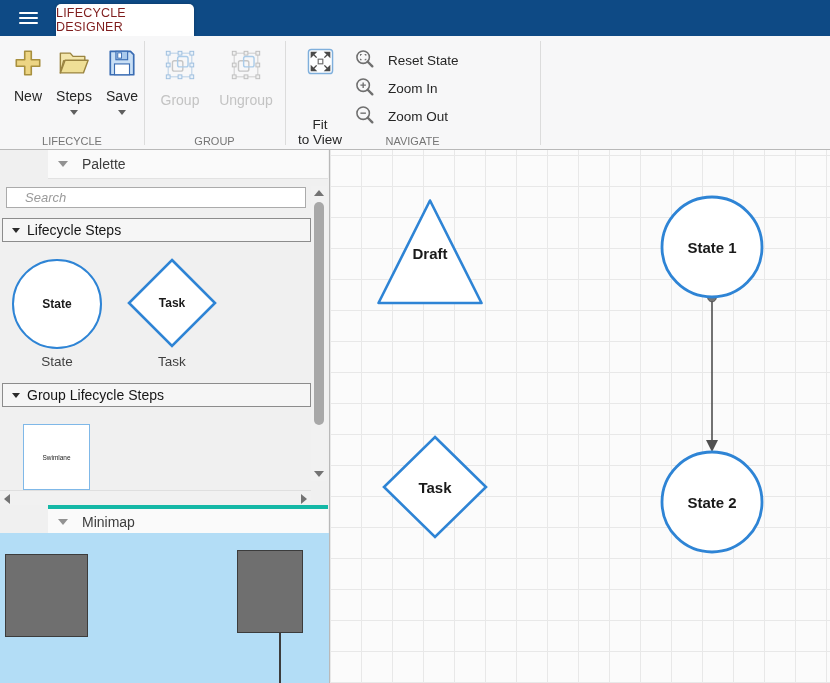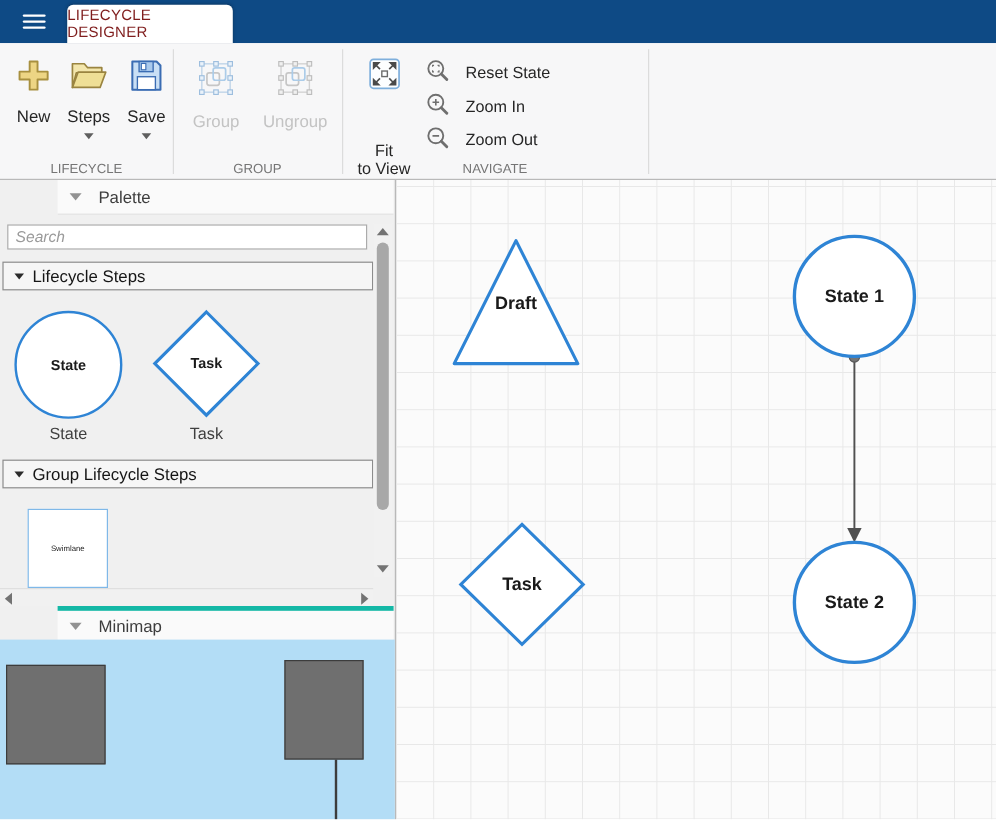--- a/index.html
+++ b/index.html
@@ -32,21 +32,21 @@
 
   
   .left-panel { position:absolute; left:0; top:150px; width:330px; height:533px; background:#F0F0F0; border-right:1px solid #B9B9B9; }
   .panel-header { position:absolute; left:0; right:1px; height:29px; background:#FAFAFA;
     display:flex; align-items:center; font-size:14px; color:#3D3D3D; cursor:pointer;margin-left:48px; }
   .tri-gray { width:0; height:0; border-left:5px solid transparent; border-right:5px solid transparent;
     border-top:6px solid #929292; margin:0 14px 0 10px; }
   .palette-header { top:0; border-bottom:1px solid #E2E2E2; }
   .search-box { position:absolute; left:6px; top:37px; width:300px; height:21px; }
   .search-box input { width:100%; height:100%; border:1px solid #ABABAB; background:#fff;
-    font-size:13px; padding:0 6px; font-family:"Liberation Sans", sans-serif; color:#737373; }
+    font-size:13px; padding:0 18px; font-family:"Liberation Sans", sans-serif; color:#737373; }
   .search-box input::placeholder { font-style:italic; color:#9A9A9A; }
   .section-hdr { position:absolute; left:2px; width:309px; height:24px; background:#F6F6F6;
     border:1px solid #8C8C8C; display:flex; align-items:center; font-size:14px; color:#161616; cursor:pointer; }
   .tri-black { width:0; height:0; border-left:4.5px solid transparent; border-right:4.5px solid transparent;
     border-top:5.5px solid #2B2B2B; margin:0 7px 0 9px; }
   .shape-circle { position:absolute; width:90px; height:90px; border:2.8px solid #2E84D5; border-radius:50%;
     background:#fff; display:flex; align-items:center; justify-content:center;
     font-weight:bold; font-size:12px; color:#1A1A1A; cursor:grab; }
   .item-caption { position:absolute; font-size:13.5px; color:#3F3F3F; text-align:center; }
   .swimlane { position:absolute; left:23px; top:274px; width:67px; height:66px; background:#fff;

